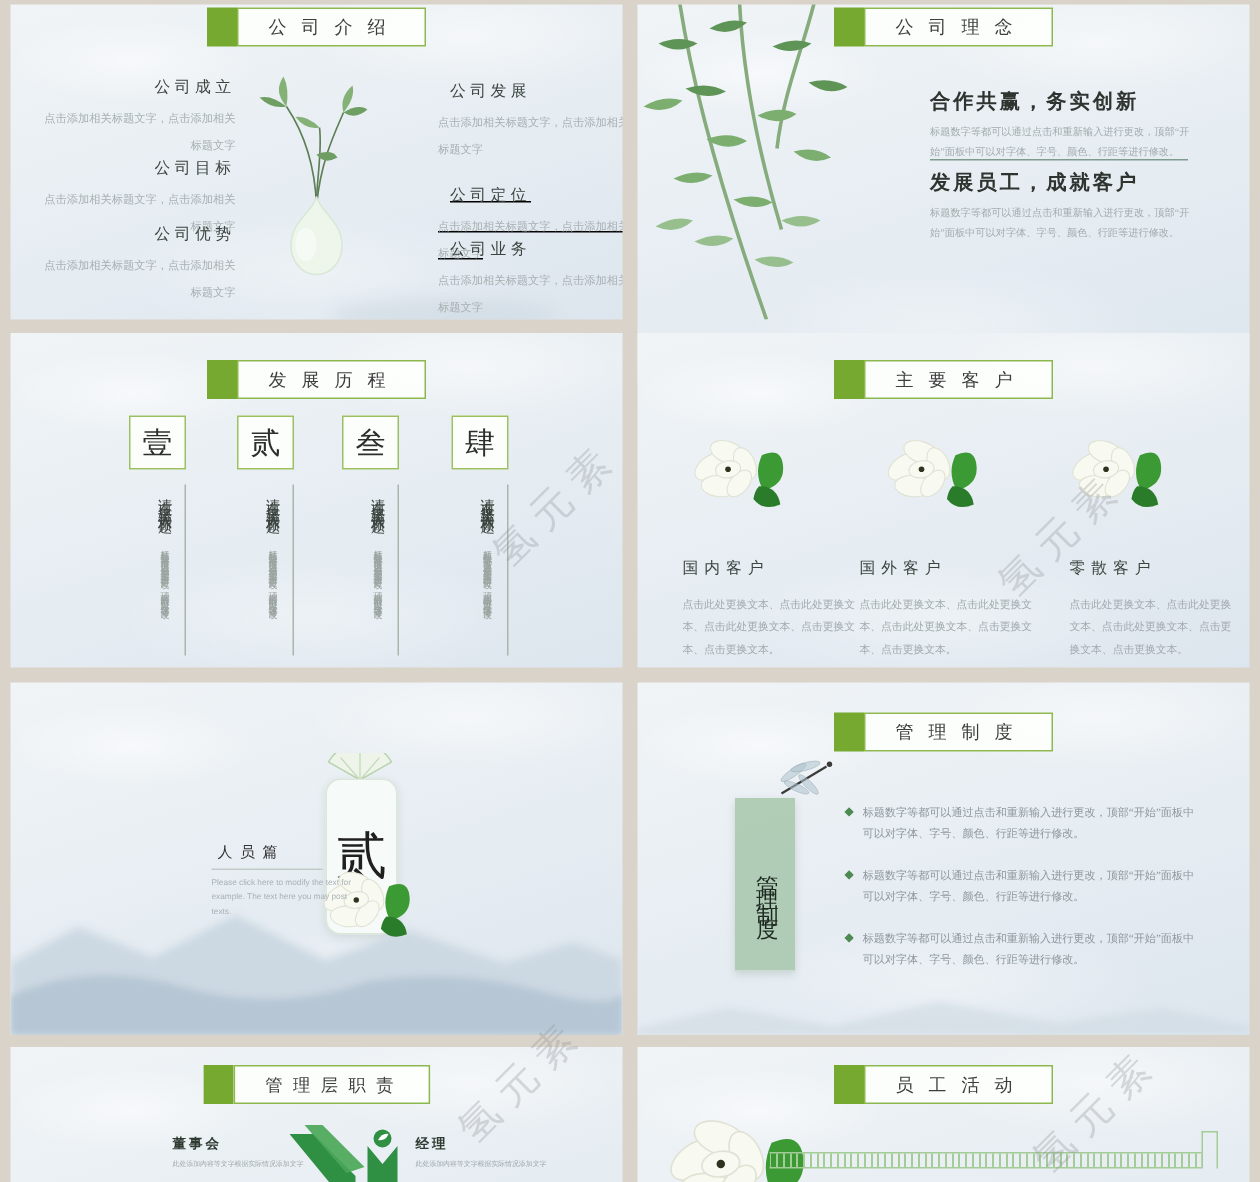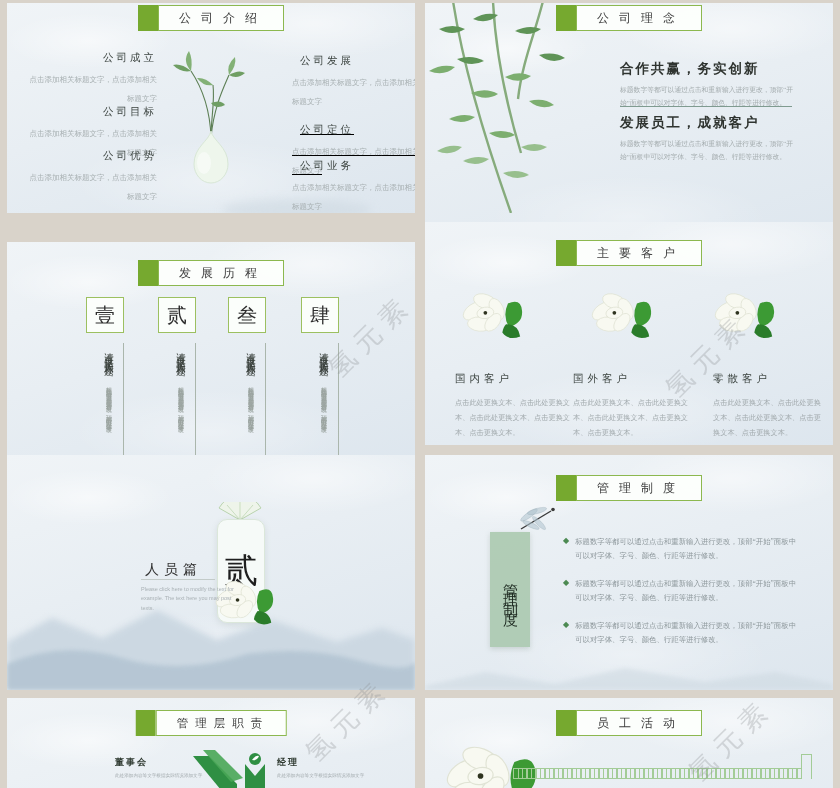--- a/index.html
+++ b/index.html
@@ -48,21 +48,21 @@
   .s4-group{position:absolute;width:122px;}
   .s4-head{font-size:10.5px;color:#3c4440;letter-spacing:4px;display:block;}
   .s4-body{margin-top:10px;color:#a2aaad;font-size:7.2px;line-height:2.1;}
   .s4-flower{position:absolute;}
   
   .s5-tablet{position:absolute;left:210px;top:64px;width:46px;height:102px;border-radius:10px;
              background:rgba(249,252,249,.82);border:1px solid #dbe7da;
              box-shadow:0 2px 6px rgba(120,140,130,.18);
              display:flex;align-items:center;justify-content:center;}
   .s5-num{font-size:34px;color:#1f1f1f;}
-  .s5-label{position:absolute;left:138px;top:106px;font-size:14px;color:#333;letter-spacing:5px;}
+  .s5-label{position:absolute;left:138px;top:106px;font-size:10px;color:#333;letter-spacing:5px;}
   .s5-rule{position:absolute;left:134px;top:124px;width:74px;border-top:1px solid #c3cbc9;}
   .s5-en{position:absolute;left:134px;top:130px;width:98px;font-size:5.5px;line-height:1.7;
          color:#a9b1b5;font-family:"Liberation Sans","DejaVu Sans",sans-serif;}
   
   .s6-rect{position:absolute;left:65px;top:77px;width:40px;height:115px;
            background:rgba(168,199,173,.88);box-shadow:0 2px 5px rgba(110,130,115,.25);
            display:flex;align-items:center;justify-content:center;}
   .s6-vlabel{writing-mode:vertical-rl;text-orientation:upright;font-size:15px;color:#1e2a21;
              letter-spacing:9px;}
   .s6-bullets{position:absolute;left:138px;top:80px;width:238px;}
@@ -202,21 +202,21 @@
       <span class="s2-head">合作共赢，务实创新</span>
       <div class="s2-body">标题数字等都可以通过点击和重新输入进行更改，顶部“开始”面板中可以对字体、字号、颜色、行距等进行修改。</div>
     </div>
     <div class="s2-divider" style="top:103px;"></div>
     <div class="s2-block" style="top:110px;">
       <span class="s2-head">发展员工，成就客户</span>
       <div class="s2-body">标题数字等都可以通过点击和重新输入进行更改，顶部“开始”面板中可以对字体、字号、颜色、行距等进行修改。</div>
     </div>
   </div>
 
-  <div class="slide" style="left:7px;top:222px;height:223px;margin-top:20px;">
+  <div class="slide" style="left:7px;top:222px;height:223px;">
     <div class="clouds"></div>
     <div class="titlebar" style="top:18px;">
       <div class="sq"></div>
       <div class="box">
           <span class="txt">发展历程</span>
         </div>
     </div>
 
     <div class="s3-col" style="left:59px;top:55px;height:160px;">
       <div class="s3-box">

